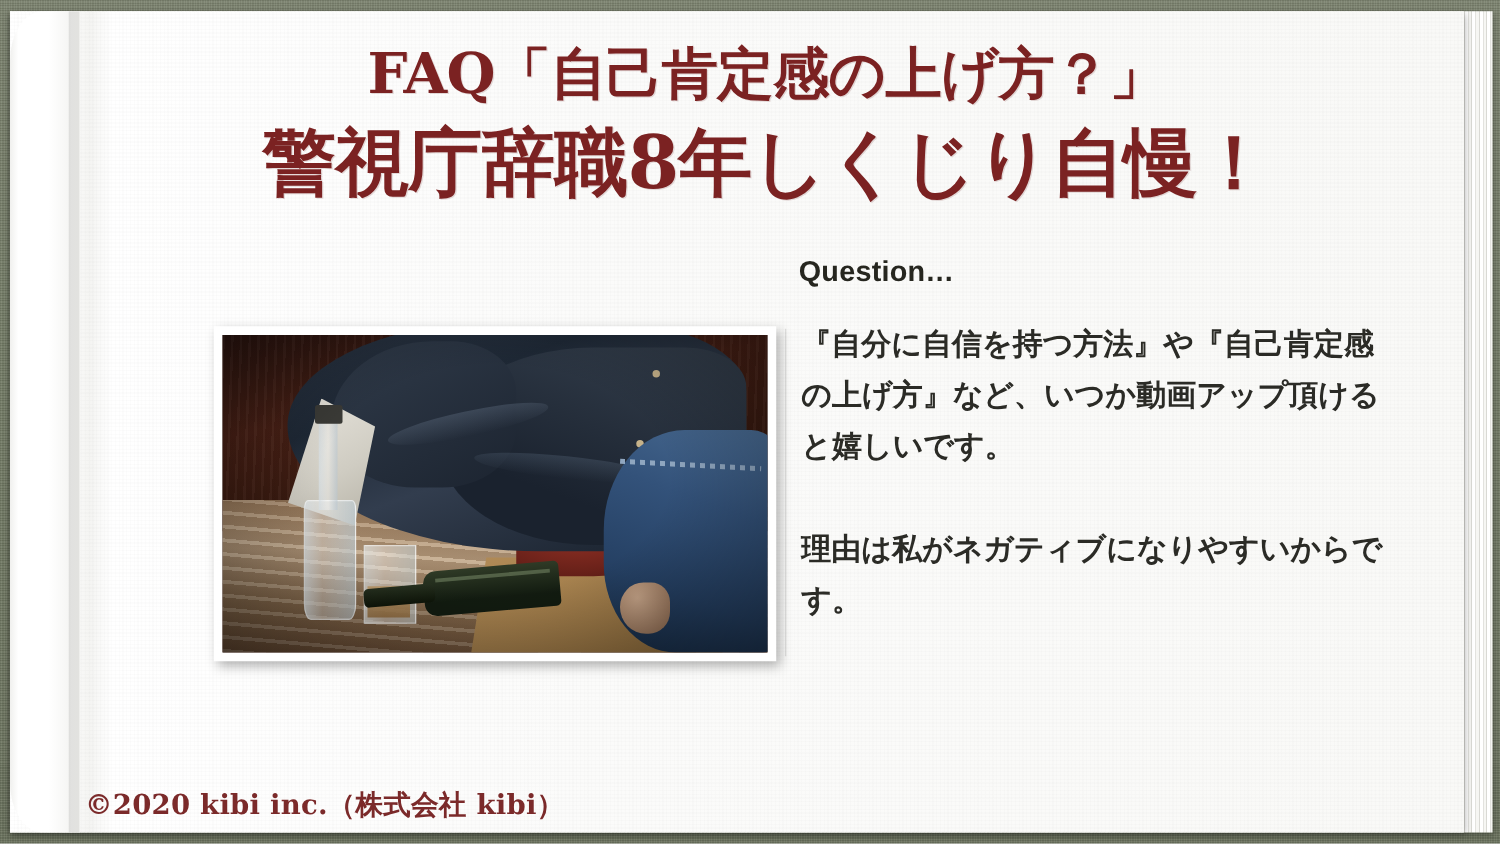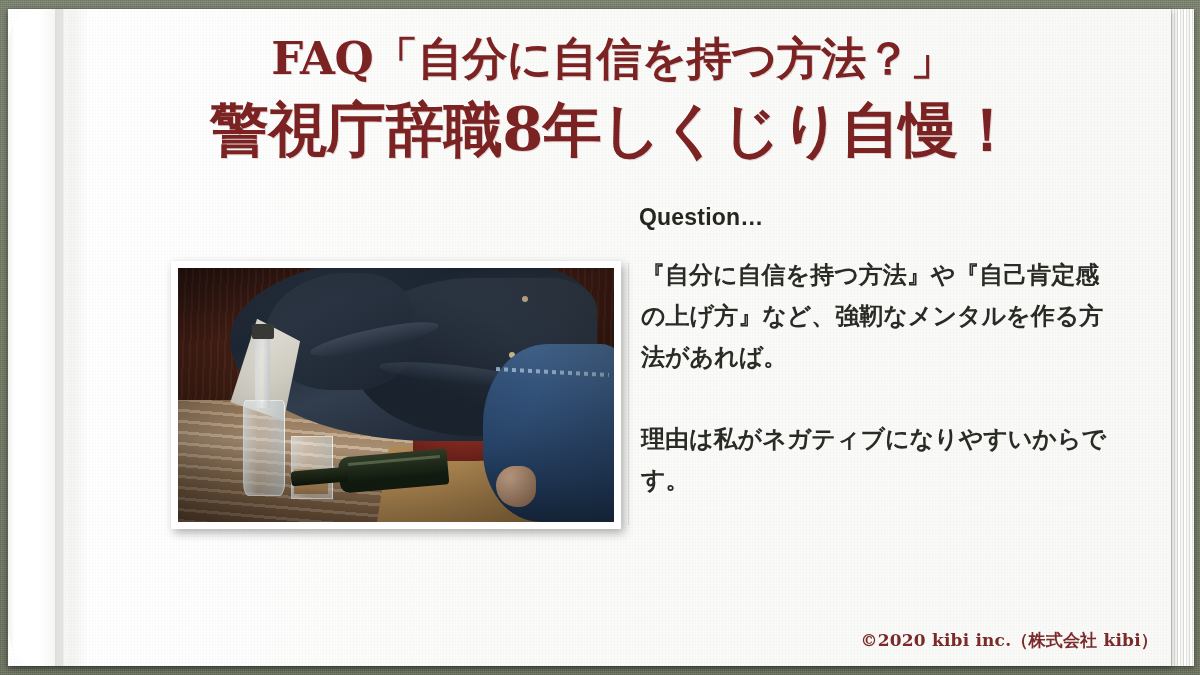--- a/index.html
+++ b/index.html
@@ -283,42 +283,42 @@
   }
   #body-text p { margin: 0; }
   #body-text .gap { height: 41px; }
 
   
   #footer {
     position: absolute;
     left: 60px;
     top: 620px;
     width: 1090px;
-    text-align: right;
+    text-align: left;
     font-family: "DejaVu Serif", "Liberation Serif", serif;
     font-weight: bold;
-    font-size: 17px;
+    font-size: 22px;
     color: #7b2a2a;
     letter-spacing: 0.2px;
   }
 </style>
 </head>
 <body>
 
 <div id="slide">
 
   <div id="page-stack"></div>
 
   <div id="page">
 
     <div id="page-curl"></div>
     <div id="page-curl-shadow"></div>
 
     <div id="title-block">
-      <div class="title-line" id="title-line-1">FAQ「自分に自信を持つ方法？」</div>
+      <div class="title-line" id="title-line-1">FAQ「自己肯定感の上げ方？」</div>
       <div class="title-line" id="title-line-2">警視庁辞職8年しくじり自慢！</div>
     </div>
 
     <div id="photo-frame">
       <div id="photo">
         <div class="ph" id="ph-wall"></div>
         <div class="ph" id="ph-wall-grain"></div>
         <div class="ph" id="ph-floor"></div>
         <div class="ph" id="ph-floor-grain"></div>
         <div class="ph" id="ph-cardboard"></div>
@@ -344,21 +344,21 @@
         <div class="ph" id="ph-wine-hl"></div>
         <div class="ph" id="ph-vignette"></div>
       </div>
     </div>
 
     <div id="q-heading">Question…</div>
 
     <div id="body-rule"></div>
 
     <div id="body-text">
-      <p>『自分に自信を持つ方法』や『自己肯定感の上げ方』など、強靭なメンタルを作る方法があれば。</p>
+      <p>『自分に自信を持つ方法』や『自己肯定感の上げ方』など、いつか動画アップ頂けると嬉しいです。</p>
       <div class="gap"></div>
       <p>理由は私がネガティブになりやすいからです。</p>
       <div class="gap"></div>
     </div>
 
     <div id="footer">©2020 kibi inc.（株式会社 kibi）</div>
 
   </div>
 </div>
 

